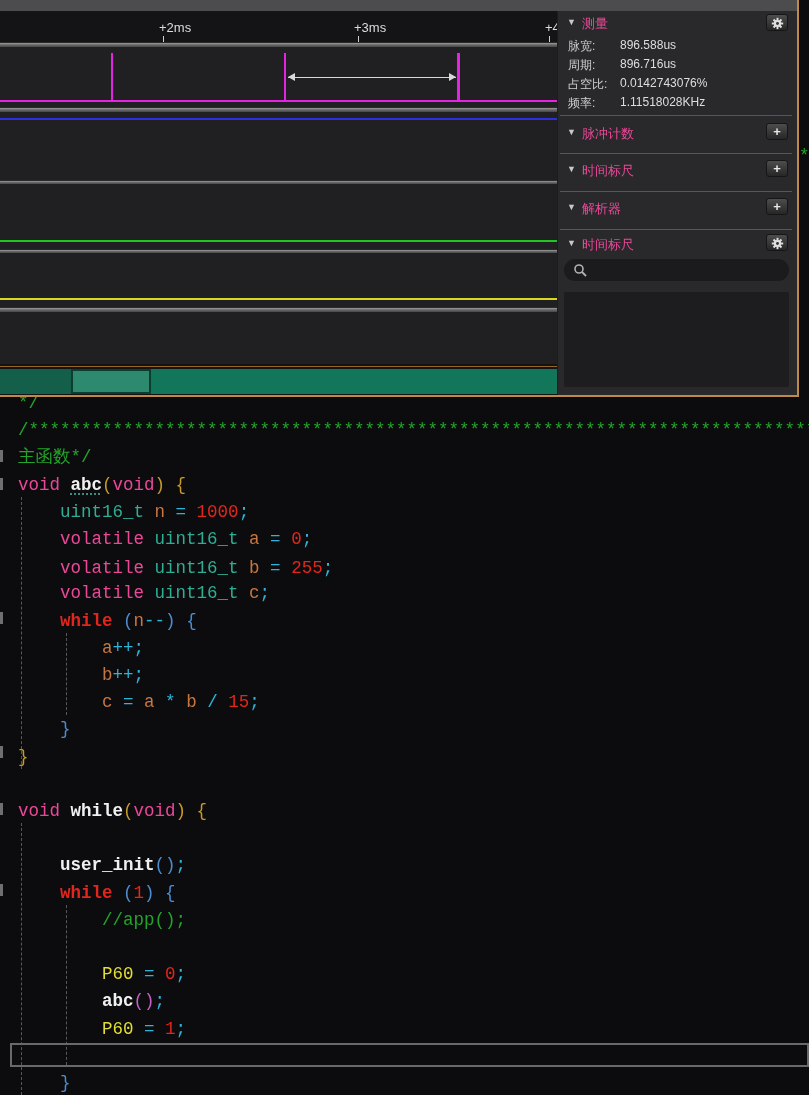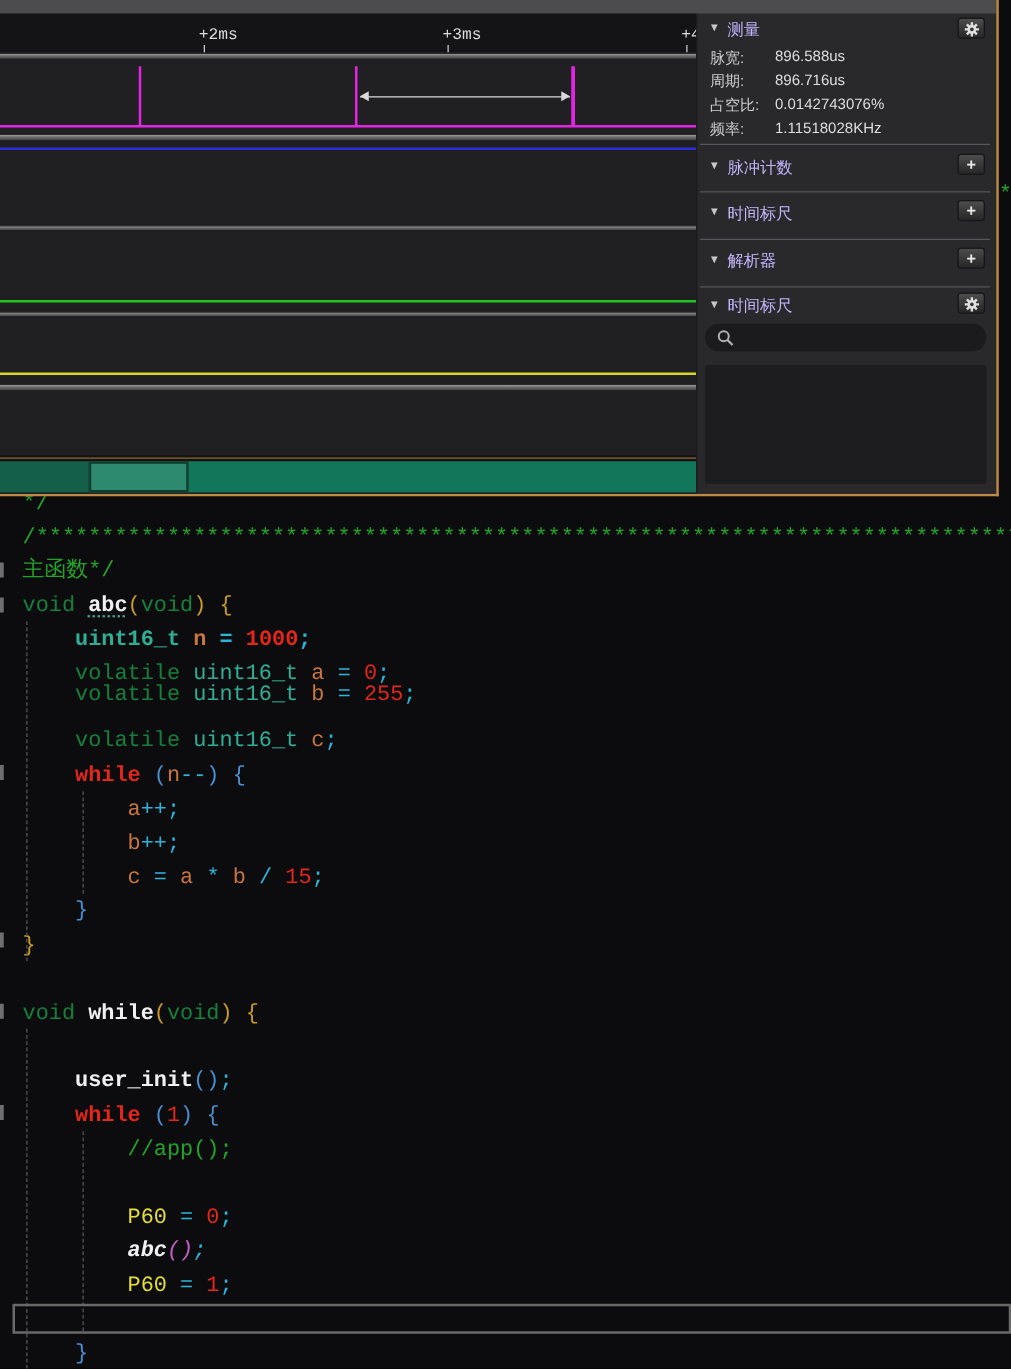--- a/index.html
+++ b/index.html
@@ -6,39 +6,39 @@
   html,body { background:#000; }
   .page { position:relative; width:809px; height:1095px; overflow:hidden;
           background:#0c0c0e; font-family:"Liberation Sans", sans-serif; }
 
   
   .editor { position:absolute; left:0; top:0; width:809px; height:1095px; background:#0c0c0e; }
   .code-lines { position:absolute; left:0; top:390px; right:0; bottom:0; overflow:hidden; }
   .code-line { position:absolute; left:18px; right:0; height:28px; white-space:pre;
                font-family:"Liberation Mono", monospace; font-size:17.5px; line-height:27.2px;
                color:#cfcfcf; overflow:hidden; }
-  .tok-c{color:#23a42a} .tok-k{color:#15803d} .tok-t{color:#2fae96}
+  .tok-c{color:#23a42a} .tok-k{color:#ec4899} .tok-t{color:#2fae96}
   .tok-v{color:#c8763f} .tok-n{color:#e2261c} .tok-o{color:#2db4da}
   .tok-r{color:#e2261c;font-weight:bold} .tok-f{color:#f0f0f0;font-weight:bold}
   .tok-g{color:#c79b26} .tok-b{color:#4a8ed2} .tok-p{color:#c75fc7}
   .tok-y{color:#e2de35} .tok-w{color:#cfcfcf}
   .tok-fu{color:#f0f0f0;font-weight:bold;text-decoration:underline dotted #43a08f;text-underline-offset:4px}
   .indent-guide { position:absolute; width:0; border-left:1px dashed #585858; }
   .fold-mark { position:absolute; left:0; width:3px; height:12px; background:#6f6f6f; }
   .cursor-line-box { position:absolute; left:10px; right:0; top:1043px; height:24px;
                      border:2px solid #696969; }
   .overflow-snippet { position:absolute; left:799px; top:146px; font-family:"Liberation Mono",monospace;
                       font-size:17.5px; color:#23a42a; white-space:pre; }
 
   
   .analyzer { position:absolute; left:0; top:0; width:799px; height:397px;
               background:#141417; border-right:2px solid #bd8b47; border-bottom:2px solid #bd8b47;
               overflow:hidden; }
   .title-strip { position:absolute; left:0; top:0; width:797px; height:11px; background:#4c4c4f; }
-  .wave-area { position:absolute; left:0; top:11px; width:557px; height:384px; background:#141417;font-family:Liberation Mono, monospace; }
+  .wave-area { position:absolute; left:0; top:11px; width:557px; height:384px; background:#141417; }
   .ruler { position:absolute; left:0; top:0; width:557px; height:31px; background:#141417; }
   .ruler-label { position:absolute; top:9px; font-size:13px; color:#dcdcdc; }
   .ruler-tick { position:absolute; top:25px; width:1px; height:6px; background:#cfcfcf; }
   .wave-sep { position:absolute; left:0; width:557px; border-top:1px solid #2a2a2a;
               background:linear-gradient(180deg,#9c9c9c 0%,#6a6a6a 45%,#474747 100%); }
   .wave-row { position:absolute; left:0; width:557px; background:#202023; }
   .sig-line { position:absolute; left:0; width:557px; height:2px; }
   .sig-pulse { position:absolute; }
   .measure-arrow { position:absolute; height:1px; background:#d9d9d9; }
   .measure-arrow::before, .measure-arrow::after { content:""; position:absolute; top:-4px;
@@ -47,21 +47,21 @@
   .measure-arrow::after { right:0; border-left:7px solid #d9d9d9; }
   .orange-line { position:absolute; left:0; top:355px; width:557px; height:1px; background:#94662a; }
   .scrollbar { position:absolute; left:0; top:358px; width:557px; height:25px; background:#0f0f0f; }
   .scroll-seg { position:absolute; top:0; height:25px; }
 
   
   .panel { position:absolute; left:557px; top:11px; width:240px; height:384px;
            background:#29292b; border-left:1px solid #1c1c1e; font-family:"Liberation Sans",sans-serif; }
   .panel-header { position:absolute; left:0; width:240px; height:22px; }
   .panel-tri { position:absolute; left:9px; top:4px; font-size:9px; color:#c8c8c8; }
-  .panel-title { position:absolute; left:24px; top:2px; font-size:13px; color:#c4b5fd; }
+  .panel-title { position:absolute; left:24px; top:2px; font-size:13px; color:#ec4899; }
   .panel-btn { position:absolute; right:10px; top:0; width:22px; height:17px;
                background:linear-gradient(180deg,#4d4d4d,#262626); border:1px solid #161616;
                border-radius:3px; color:#e8e8e8; font-size:13px; font-weight:bold;
                text-align:center; line-height:15px; }
   .panel-divider { position:absolute; left:2px; width:232px; height:1px; background:#57575b; }
   .meas-row { position:absolute; left:0; width:240px; height:18px; }
   .meas-label { position:absolute; left:10px; top:0; font-size:12px; color:#cfcfcf; }
   .meas-value { position:absolute; left:62px; top:0; font-size:12px; color:#dedede; }
   .search-pill { position:absolute; left:6px; top:248px; width:225px; height:22px;
                  background:#1b1b1d; border-radius:11px; }
@@ -76,38 +76,38 @@
 <body>
 
 <div class="page">
 
   <div class="editor">
     <div class="code-lines" id="code-lines">
         <div class="code-line" style="top: 0px;"><span class="tok-c">*/</span></div>
         <div class="code-line" style="top: 27.2px;"><span class="tok-c">/****************************************************************************************************</span></div>
         <div class="code-line" style="top: 54.4px;"><span class="tok-c">主函数*/</span></div>
         <div class="code-line" style="top: 81.6px;"><span class="tok-k">void </span><span class="tok-fu">abc</span><span class="tok-g">(</span><span class="tok-k">void</span><span class="tok-g">)</span><span class="tok-w"> </span><span class="tok-g">{</span></div>
-        <div class="code-line" style="top: 108.8px; font-weight: bold;"><span class="tok-w">    </span><span class="tok-t">uint16_t</span><span class="tok-w"> </span><span class="tok-v">n</span><span class="tok-w"> </span><span class="tok-o">=</span><span class="tok-w"> </span><span class="tok-n">1000</span><span class="tok-o">;</span></div>
+        <div class="code-line" style="top: 108.8px;"><span class="tok-w">    </span><span class="tok-t">uint16_t</span><span class="tok-w"> </span><span class="tok-v">n</span><span class="tok-w"> </span><span class="tok-o">=</span><span class="tok-w"> </span><span class="tok-n">1000</span><span class="tok-o">;</span></div>
         <div class="code-line" style="top: 136px;"><span class="tok-w">    </span><span class="tok-k">volatile</span><span class="tok-w"> </span><span class="tok-t">uint16_t</span><span class="tok-w"> </span><span class="tok-v">a</span><span class="tok-w"> </span><span class="tok-o">=</span><span class="tok-w"> </span><span class="tok-n">0</span><span class="tok-o">;</span></div>
-        <div class="code-line" style="top: 153px;"><span class="tok-w">    </span><span class="tok-k">volatile</span><span class="tok-w"> </span><span class="tok-t">uint16_t</span><span class="tok-w"> </span><span class="tok-v">b</span><span class="tok-w"> </span><span class="tok-o">=</span><span class="tok-w"> </span><span class="tok-n">255</span><span class="tok-o">;</span></div>
+        <div class="code-line" style="top: 165px;"><span class="tok-w">    </span><span class="tok-k">volatile</span><span class="tok-w"> </span><span class="tok-t">uint16_t</span><span class="tok-w"> </span><span class="tok-v">b</span><span class="tok-w"> </span><span class="tok-o">=</span><span class="tok-w"> </span><span class="tok-n">255</span><span class="tok-o">;</span></div>
         <div class="code-line" style="top: 190.4px;"><span class="tok-w">    </span><span class="tok-k">volatile</span><span class="tok-w"> </span><span class="tok-t">uint16_t</span><span class="tok-w"> </span><span class="tok-v">c</span><span class="tok-o">;</span></div>
         <div class="code-line" style="top: 217.6px;"><span class="tok-w">    </span><span class="tok-r">while</span><span class="tok-w"> </span><span class="tok-b">(</span><span class="tok-v">n</span><span class="tok-o">--</span><span class="tok-b">)</span><span class="tok-w"> </span><span class="tok-b">{</span></div>
         <div class="code-line" style="top: 244.8px;"><span class="tok-w">        </span><span class="tok-v">a</span><span class="tok-o">++</span><span class="tok-o">;</span></div>
         <div class="code-line" style="top: 272px;"><span class="tok-w">        </span><span class="tok-v">b</span><span class="tok-o">++</span><span class="tok-o">;</span></div>
         <div class="code-line" style="top: 299.2px;"><span class="tok-w">        </span><span class="tok-v">c</span><span class="tok-w"> </span><span class="tok-o">=</span><span class="tok-w"> </span><span class="tok-v">a</span><span class="tok-w"> </span><span class="tok-o">*</span><span class="tok-w"> </span><span class="tok-v">b</span><span class="tok-w"> </span><span class="tok-o">/</span><span class="tok-w"> </span><span class="tok-n">15</span><span class="tok-o">;</span></div>
         <div class="code-line" style="top: 326.4px;"><span class="tok-w">    </span><span class="tok-b">}</span></div>
         <div class="code-line" style="top: 353.6px;"><span class="tok-g">}</span></div>
         <div class="code-line" style="top: 380.8px;"></div>
         <div class="code-line" style="top: 408px;"><span class="tok-k">void </span><span class="tok-f">while</span><span class="tok-g">(</span><span class="tok-k">void</span><span class="tok-g">)</span><span class="tok-w"> </span><span class="tok-g">{</span></div>
         <div class="code-line" style="top: 462.4px;"><span class="tok-w">    </span><span class="tok-f">user_init</span><span class="tok-b">(</span><span class="tok-b">)</span><span class="tok-o">;</span></div>
         <div class="code-line" style="top: 489.6px;"><span class="tok-w">    </span><span class="tok-r">while</span><span class="tok-w"> </span><span class="tok-b">(</span><span class="tok-n">1</span><span class="tok-b">)</span><span class="tok-w"> </span><span class="tok-b">{</span></div>
         <div class="code-line" style="top: 516.8px;"><span class="tok-w">        </span><span class="tok-c">//app();</span></div>
         <div class="code-line" style="top: 544px;"></div>
         <div class="code-line" style="top: 571.2px;"><span class="tok-w">        </span><span class="tok-y">P60</span><span class="tok-w"> </span><span class="tok-o">=</span><span class="tok-w"> </span><span class="tok-n">0</span><span class="tok-o">;</span></div>
-        <div class="code-line" style="top: 598.4px; font-style: italic;"><span class="tok-w">        </span><span class="tok-f">abc</span><span class="tok-p">(</span><span class="tok-p">)</span><span class="tok-o">;</span></div>
+        <div class="code-line" style="top: 598.4px;"><span class="tok-w">        </span><span class="tok-f">abc</span><span class="tok-p">(</span><span class="tok-p">)</span><span class="tok-o">;</span></div>
         <div class="code-line" style="top: 625.6px;"><span class="tok-w">        </span><span class="tok-y">P60</span><span class="tok-w"> </span><span class="tok-o">=</span><span class="tok-w"> </span><span class="tok-n">1</span><span class="tok-o">;</span></div>
         <div class="code-line" style="top: 652.8px;"></div>
         <div class="code-line" style="top: 680px;"><span class="tok-w">    </span><span class="tok-b">}</span></div>
       </div>
 
     <div class="indent-guide" style="left:21px; top:497px; height:272px;"></div>
     <div class="indent-guide" style="left:21px; top:823px; height:272px;"></div>
     <div class="indent-guide" style="left:66px; top:633px; height:82px;"></div>
     <div class="indent-guide" style="left:66px; top:905px; height:160px;"></div>
 

